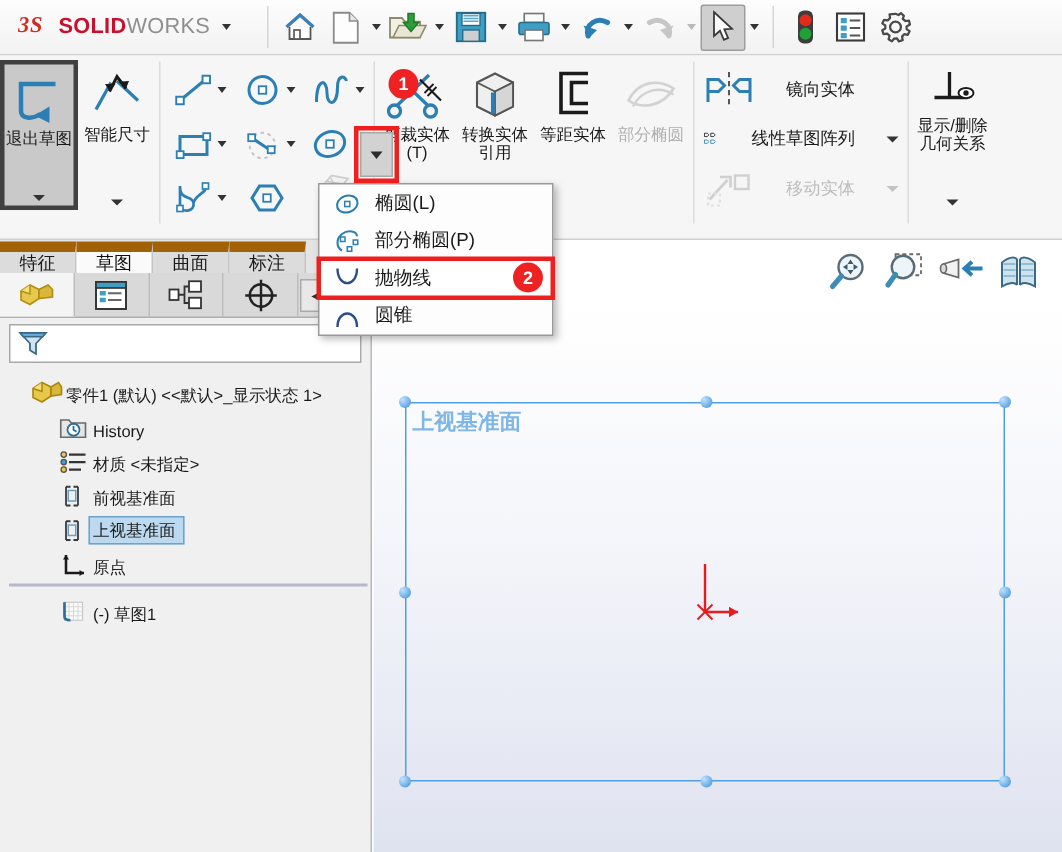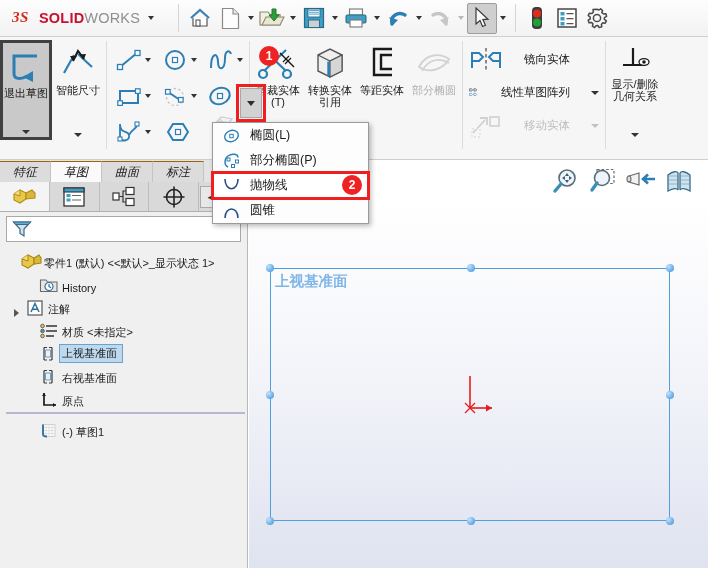--- a/index.html
+++ b/index.html
@@ -59,21 +59,21 @@
 
   .rowbtn { display: flex; align-items: center; gap: 21px; height: 33px; padding: 0 4px; }
   .rowbtn .lbl { font-size: 11.5px; color: #1a1a1a; white-space: nowrap; }
   .rowbtn .lbl.dim { color: #bdbdbd; }
   .rowbtn .ar { width: 0; height: 0; border-left: 4px solid transparent; border-right: 4px solid transparent; border-top: 4px solid #333; margin-left: auto; }
   .rowbtn .ar.dim { border-top-color: #c2c2c2; }
 
   
   .tabrow { position: absolute; left: 0; top: 160px; width: 248px; height: 22px; background: #e4e4e4; display: flex; align-items: flex-end; }
   .tab { height: 21px; padding: 0 13px; font-size: 12px; color: #1a1a1a; display: flex; align-items: center;
-         background: #dcdcdc; border-right: 1px solid #c4c4c4; border-top: 1px solid #a16207; font-style: italic; }
+         background: #dcdcdc; border-right: 1px solid #c4c4c4; border-top: 7px solid #a16207; }
   .tab.active { background: #fafafa; color: #111; }
 
   
   .viewbar { position: absolute; left: 552px; top: 166px; height: 34px; display: flex; align-items: center; gap: 9px; }
 
   
   .lpanel { position: absolute; left: 0; top: 182px; width: 248px; height: 386px; background: #f0f0f0; border-right: 1px solid #b8b8b8; }
   .ptabs { height: 30px; background: #d9d9d9; display: flex; align-items: stretch; border-bottom: 1px solid #b0b0b0; }
   .ptab { width: 58px; display: flex; align-items: center; justify-content: center; border-right: 1px solid #bdbdbd; }
   .ptab.active { background: #f4f4f4; }
@@ -553,70 +553,58 @@
           <svg width="20" height="18" viewBox="0 0 20 18">
             <path d="M1.5 4 H7 L8.5 6 H18 V15.5 H1.5 Z" fill="#e6e6e6" stroke="#6a6a6a" stroke-width="1.1"></path>
             <circle cx="10" cy="10.5" r="4" fill="#fff" stroke="#2b6f9e" stroke-width="1.2"></circle>
             <path d="M10 8 V10.5 L12 11.8" stroke="#2b6f9e" stroke-width="1.2" fill="none"></path>
           </svg>
           </span>
         <span class="tlbl">History</span>
       </div>
 
 
-      <div class="trow" style="padding-left:4px">
-        <span class="exp">
-            <i></i>
-          </span>
-        <span class="ticon">
-          <svg width="20" height="18" viewBox="0 0 20 18">
-            <rect x="3" y="2" width="14" height="14" fill="#fff" stroke="#555" stroke-width="1.2"></rect>
-            <path d="M6 13 L10 4.5 L14 13 M7.6 10.2 H12.4" fill="none" stroke="#2b6f9e" stroke-width="1.5"></path>
-          </svg>
-          </span>
-        <span class="tlbl">注解</span>
-      </div>
 
       <div class="trow" style="padding-left:18px">
         <span class="exp"></span>
         <span class="ticon">
           <svg width="20" height="18" viewBox="0 0 20 18">
             <circle cx="3.5" cy="4" r="1.8" fill="#e8c84a" stroke="#555" stroke-width=".9"></circle>
             <circle cx="3.5" cy="9" r="1.8" fill="#3e9ec4" stroke="#555" stroke-width=".9"></circle>
             <circle cx="3.5" cy="14" r="1.8" fill="#e8c84a" stroke="#555" stroke-width=".9"></circle>
             <path d="M7 4 H18 M7 9 H18 M7 14 H15" stroke="#333" stroke-width="1.5"></path>
           </svg>
           </span>
         <span class="tlbl">材质 &lt;未指定&gt;</span>
       </div>
 
+      <div class="trow" style="padding-left:18px">
+        <span class="exp"></span>
+        <span class="ticon">
+          <svg width="20" height="18" viewBox="0 0 20 18">
+            <path d="M5 2.5 V15 M13 2.5 V15" stroke="#3a3a3a" stroke-width="1.2"></path>
+            <path d="M5 2.5 H8 M10 2.5 H13 M5 15 H8 M10 15 H13" stroke="#3a3a3a" stroke-width="1.2"></path>
+            <path d="M6.5 5 H11.5 V12 H6.5 Z" fill="none" stroke="#6a9ec4" stroke-width="1"></path>
+          </svg>
+          </span>
+        <span class="tlbl">前视基准面</span>
+      </div>
 
       <div class="trow selected" style="padding-left:18px">
         <span class="exp"></span>
         <span class="ticon">
           <svg width="20" height="18" viewBox="0 0 20 18">
             <path d="M5 2.5 V15 M13 2.5 V15" stroke="#3a3a3a" stroke-width="1.2"></path>
             <path d="M5 2.5 H8 M10 2.5 H13 M5 15 H8 M10 15 H13" stroke="#3a3a3a" stroke-width="1.2"></path>
             <path d="M6.5 5 H11.5 V12 H6.5 Z" fill="none" stroke="#6a9ec4" stroke-width="1"></path>
           </svg>
           </span>
         <span class="tlbl">上视基准面</span>
       </div>
 
-      <div class="trow" style="padding-left:18px">
-        <span class="exp"></span>
-        <span class="ticon">
-          <svg width="20" height="18" viewBox="0 0 20 18">
-            <path d="M5 2.5 V15 M13 2.5 V15" stroke="#3a3a3a" stroke-width="1.2"></path>
-            <path d="M5 2.5 H8 M10 2.5 H13 M5 15 H8 M10 15 H13" stroke="#3a3a3a" stroke-width="1.2"></path>
-            <path d="M6.5 5 H11.5 V12 H6.5 Z" fill="none" stroke="#6a9ec4" stroke-width="1"></path>
-          </svg>
-          </span>
-        <span class="tlbl">右视基准面</span>
-      </div>
 
       <div class="trow" style="padding-left:18px">
         <span class="exp"></span>
         <span class="ticon">
           <svg width="20" height="18" viewBox="0 0 20 18">
             <path d="M5 2 V14 H17" fill="none" stroke="#1a1a1a" stroke-width="1.7"></path>
             <path d="M5 2 L3 5 H7 Z" fill="#1a1a1a"></path>
             <path d="M17 14 L14 12 V16 Z" fill="#1a1a1a"></path>
           </svg>
           </span>

